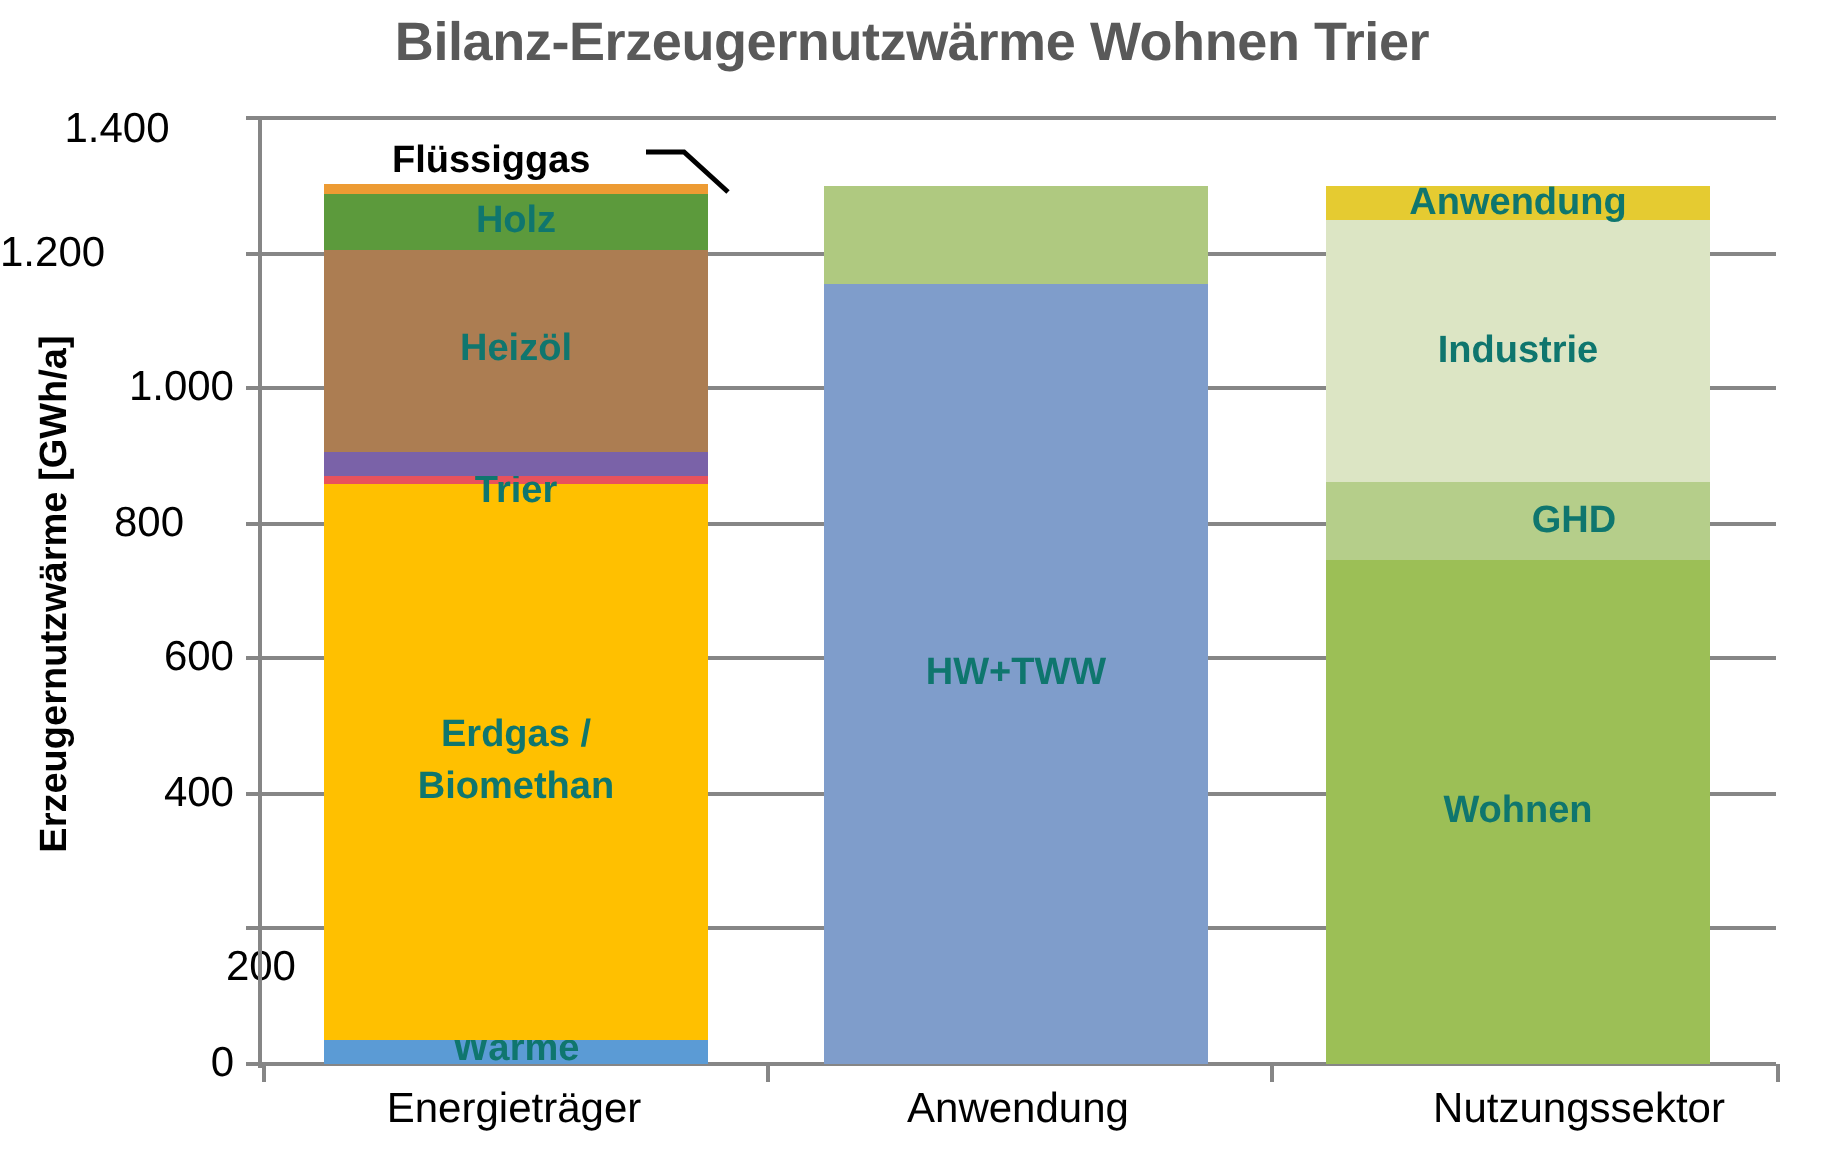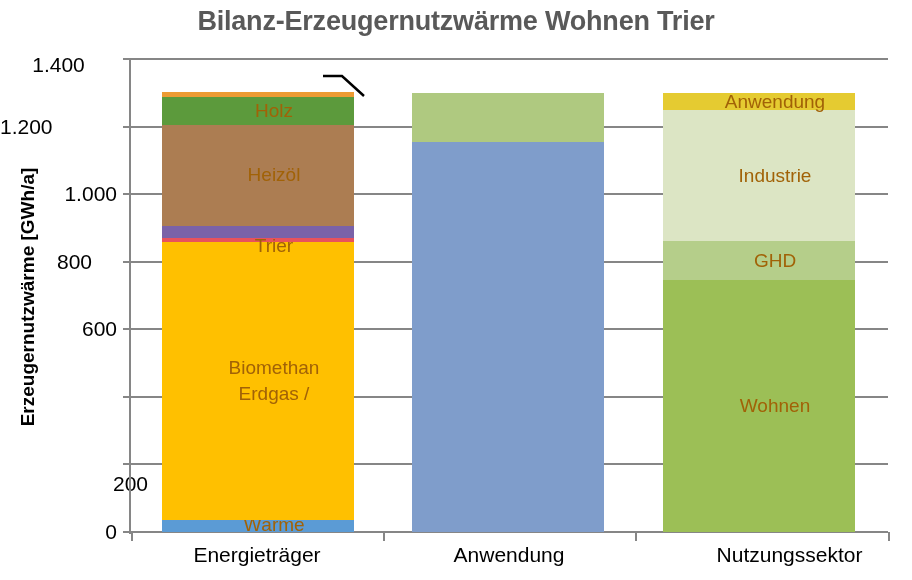--- a/index.html
+++ b/index.html
@@ -60,23 +60,23 @@
   }
   #ytick-labels{position:absolute;left:0;top:0;width:117px;height:580px;}
 
   
   .bar{position:absolute;}
   .seg{
     position:absolute;left:0;width:100%;
     box-sizing:border-box;
   }
   .seg-label{
-    position:absolute;left:16px;width:100%;
+    position:absolute;left:0;width:100%;
     text-align:center;
-    font-size:19px;font-weight:normal;color:#a16207;
+    font-size:19px;font-weight:bold;color:#0f766e;
     white-space:nowrap;
     pointer-events:none;
   }
 
   
   #fluessiggas-callout{
     position:absolute;
     left:196px;top:70px;
     font-size:19px;font-weight:bold;color:#000;
     white-space:nowrap;
@@ -101,20 +101,21 @@
 
 <div id="chart-root">
 
   <div id="chart-title">Bilanz-Erzeugernutzwärme Wohnen Trier</div>
 
   <div id="y-axis-title">Erzeugernutzwärme [GWh/a]</div>
 
   <div id="ytick-labels">
       <div class="ytick-label" style="top: 532px; left: 0px; width: 117px; position: absolute; text-align: right; transform: translateY(-50%);">0</div>
       <div class="ytick-label" style="top: 484px; left: 0px; width: 117px; position: absolute; text-align: right; transform: translateY(-50%); padding-left: 31px;">200</div>
+      <div class="ytick-label" style="top: 396.857px; left: 0px; width: 117px; position: absolute; text-align: right; transform: translateY(-50%);">400</div>
       <div class="ytick-label" style="top: 329.286px; left: 0px; width: 117px; position: absolute; transform: translateY(-50%);">600</div>
       <div class="ytick-label" style="top: 261.714px; left: 16px; width: 117px; position: absolute; text-align: center; transform: translateY(-50%);">800</div>
       <div class="ytick-label" style="top: 194.143px; left: 0px; width: 117px; position: absolute; text-align: right; transform: translateY(-50%);">1.000</div>
       <div class="ytick-label" style="top: 126.571px; left: 0px; width: 117px; position: absolute; text-align: left; transform: translateY(-50%);">1.200</div>
       <div class="ytick-label" style="top: 65px; left: 0px; width: 117px; position: absolute; text-align: center; transform: translateY(-50%);">1.400</div>
     </div>
 
   <div id="y-axis-line"></div>
   <div id="x-axis-line"></div>
 
@@ -126,48 +127,50 @@
       <div class="gridline" style="top: 269.286px;"></div>
       <div class="gridline" style="top: 201.714px;"></div>
       <div class="gridline" style="top: 134.143px;"></div>
       <div class="gridline" style="top: 66.5714px;"></div>
       <div class="gridline" style="top: -1px;"></div>
       <div class="bar" style="left: 31px; width: 192px; top: 0px; height: 473px;">
         <div class="seg" style="top: 461.175px; height: 11.825px; background: rgb(91, 155, 213);"></div>
         <div class="seg-label" style="top: 454.087px; line-height: 24px;">Wärme</div>
         <div class="seg" style="top: 183.119px; height: 278.056px; background: rgb(255, 192, 0);"></div>
         <div class="seg-label" style="top: 296.147px; line-height: 26px;">
+          <div>Erdgas /</div>
           <div>Biomethan</div>
-          <div>Erdgas /</div>
         </div>
         <div class="seg" style="top: 179.064px; height: 4.05429px; background: rgb(232, 82, 92);"></div>
         <div class="seg-label" style="top: 175.091px; line-height: 24px;">Trier</div>
         <div class="seg" style="top: 166.901px; height: 12.1629px; background: rgb(122, 98, 168);"></div>
         <div class="seg" style="top: 65.8821px; height: 101.019px; background: rgb(172, 125, 82);"></div>
         <div class="seg-label" style="top: 104.392px; line-height: 24px;">Heizöl</div>
         <div class="seg" style="top: 37.84px; height: 28.0421px; background: rgb(92, 154, 60);"></div>
         <div class="seg-label" style="top: 39.8611px; line-height: 24px;">Holz</div>
         <div class="seg" style="top: 32.7721px; height: 5.06786px; background: rgb(237, 155, 51);"></div>
       </div>
       <div class="bar" style="left: 281px; width: 192px; top: 0px; height: 473px;">
         <div class="seg" style="top: 83.1129px; height: 389.887px; background: rgb(127, 157, 203);"></div>
+        <div class="seg-label" style="top: 266.056px; line-height: 24px;">HW+TWW</div>
         <div class="seg" style="top: 34.1236px; height: 48.9893px; background: rgb(175, 201, 128);"></div>
       </div>
       <div class="bar" style="left: 532px; width: 192px; top: 0px; height: 473px;">
         <div class="seg" style="top: 220.959px; height: 252.041px; background: rgb(156, 191, 86);"></div>
         <div class="seg-label" style="top: 334.979px; line-height: 24px;">Wohnen</div>
         <div class="seg" style="top: 182.105px; height: 38.8536px; background: rgb(181, 206, 138);"></div>
-        <div class="seg-label" style="top: 189.532px; line-height: 24px;">GHD</div>
+        <div class="seg-label" style="top: 189.532px; line-height: 24px; margin-left: 28px;">GHD</div>
         <div class="seg" style="top: 51.0164px; height: 131.089px; background: rgb(220, 229, 196);"></div>
         <div class="seg-label" style="top: 104.561px; line-height: 24px;">Industrie</div>
         <div class="seg" style="top: 34.1236px; height: 16.8929px; background: rgb(229, 203, 49);"></div>
         <div class="seg-label" style="top: 30.57px; line-height: 24px;">Anwendung</div>
       </div>
     </div>
 
+  <div id="fluessiggas-callout">Flüssiggas</div>
 
   <svg id="fluessiggas-leader" viewBox="0 0 44 24" xmlns="http://www.w3.org/2000/svg">
     <polyline points="1,2 20,2 42,22" fill="none" stroke="#000000" stroke-width="2.5"></polyline>
   </svg>
 
   <div id="xaxis-container">
       <div class="xtick-mark" style="left: 131px;"></div>
       <div class="xtick-mark" style="left: 383px;"></div>
       <div class="xtick-mark" style="left: 635px;"></div>
       <div class="xtick-mark" style="left: 888px;"></div>

